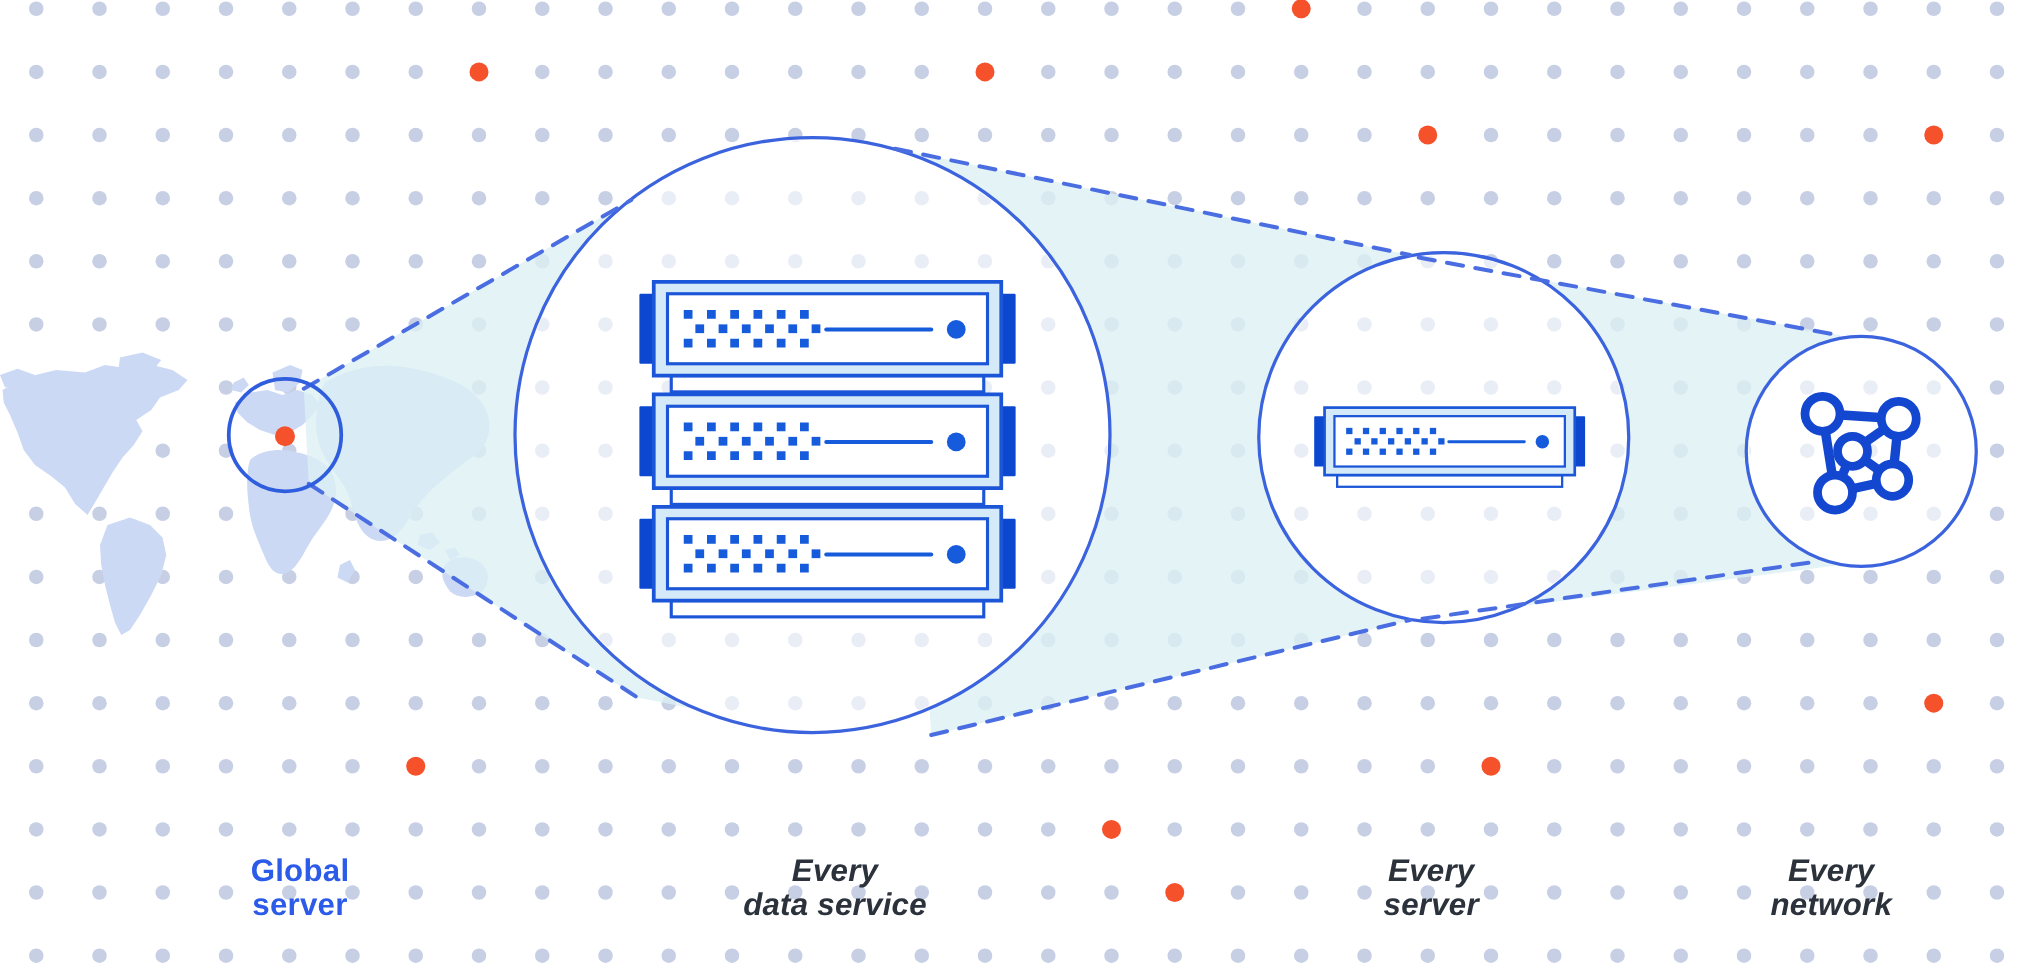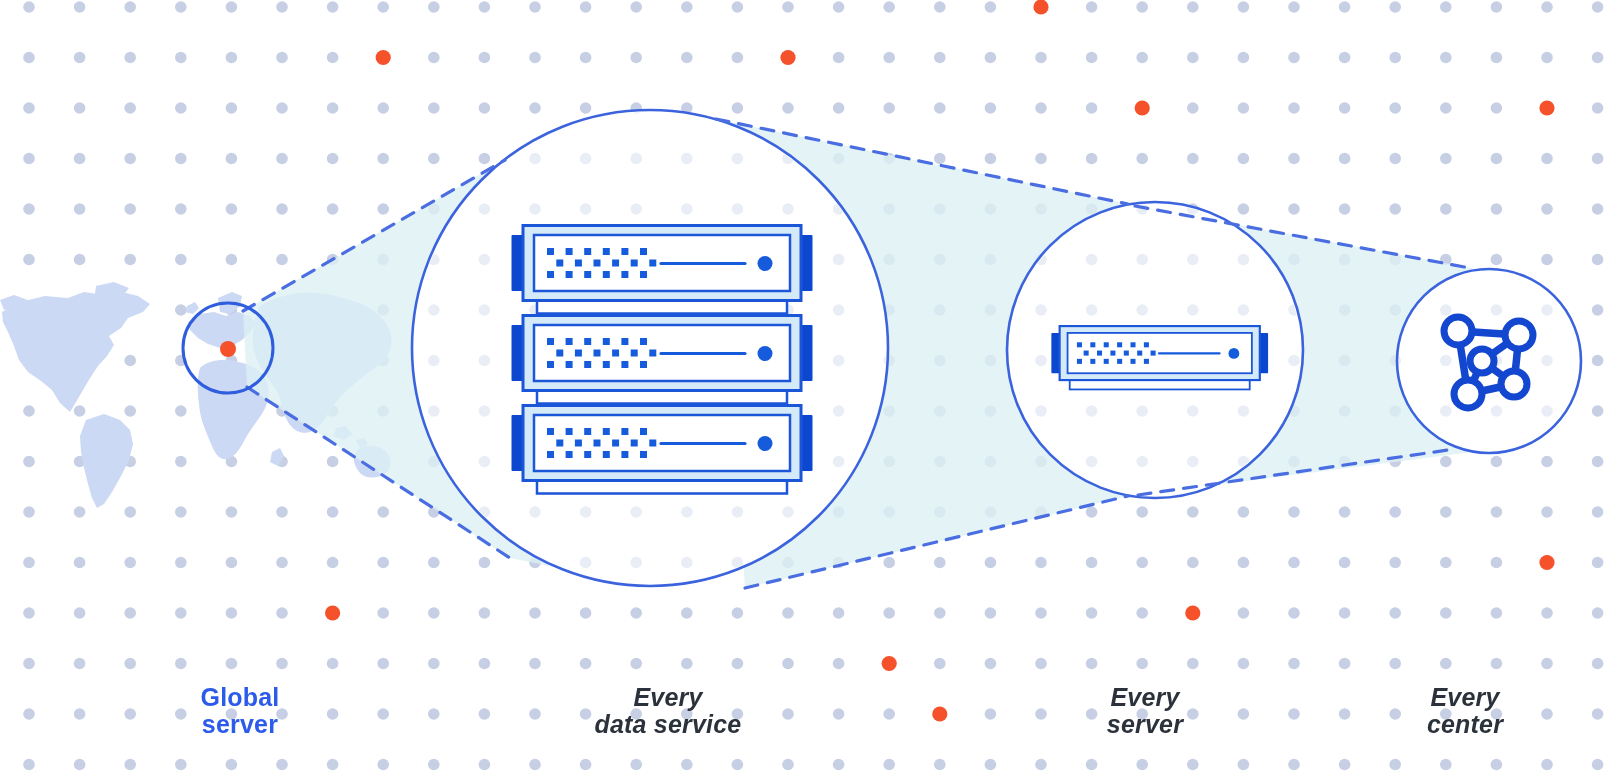--- a/index.html
+++ b/index.html
@@ -2199,15 +2199,15 @@
   <div class="stage-label label-dark" style="left:558px;">
     <span>Every</span>
     <span>data service</span>
   </div>
   <div class="stage-label label-dark" style="left:1035px;">
     <span>Every</span>
     <span>server</span>
   </div>
   <div class="stage-label label-dark" style="left:1355px;">
     <span>Every</span>
-    <span>center</span>
+    <span>network</span>
   </div>
 </div>
 
 </body></html>

